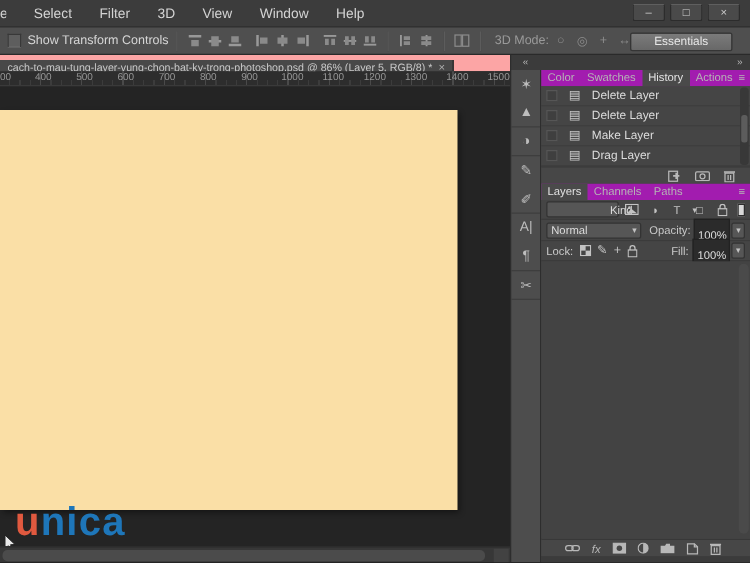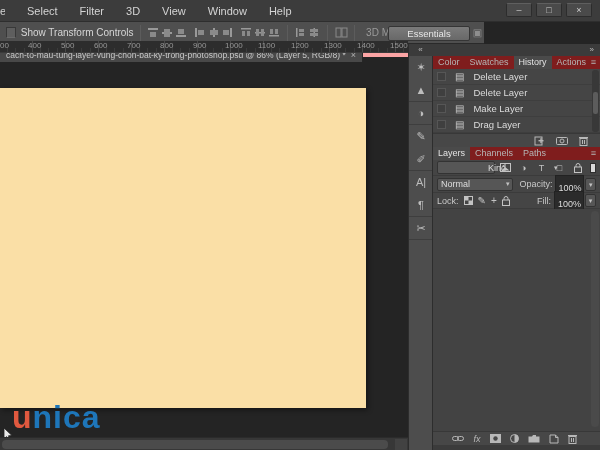--- a/index.html
+++ b/index.html
@@ -10,60 +10,60 @@
     -webkit-font-smoothing:antialiased;
   }
   
   .menubar{position:absolute;left:0;top:0;width:600px;height:22px;background:#3c3c3c;border-bottom:1px solid #2e2e2e;display:flex;align-items:center;}
   .menu-partial{width:5px;overflow:hidden;color:#d4d4d4;font-size:11px;display:inline-block;}
   .menu-item{color:#d4d4d4;font-size:11px;margin-left:22px;cursor:default;}
   .menu-item:first-of-type{margin-left:8px;}
   .win-controls{position:absolute;right:8px;top:3px;display:flex;gap:4px;}
   .win-btn{width:26px;height:14px;background:#4a4a4a;border:1px solid #2c2c2c;border-top-color:#5f5f5f;border-radius:2px;color:#cfcfcf;font-size:9px;line-height:12px;text-align:center;}
   
-  .optionsbar{position:absolute;left:0;top:22px;width:484px;height:22px;background:#4f4f4f;border-bottom:1px solid #2a2a2a;display:flex;align-items:center;}
+  .optionsbar{position:absolute;left:0;top:22px;width:600px;height:22px;background:#4f4f4f;border-bottom:1px solid #2a2a2a;display:flex;align-items:center;}
   .checkbox{width:11px;height:11px;background:#5e5e5e;border:1px solid #383838;border-bottom-color:#6a6a6a;margin-left:6px;display:inline-block;}
   .opt-label{color:#d6d6d6;font-size:10px;margin-left:5px;white-space:nowrap;}
   .opt-label.dim{color:#9a9a9a;}
   .vsep{width:1px;height:16px;background:#3b3b3b;border-right:1px solid #5c5c5c;margin:0 6px;}
   .align-ic{width:16px;height:14px;display:inline-flex;align-items:center;justify-content:center;}
   .gap6{width:6px;}
   .t3d-ic{width:15px;height:14px;display:inline-flex;align-items:center;justify-content:center;color:#8e8e8e;font-size:10px;margin-left:2px;}
   .workspace-btn{position:absolute;right:14px;top:4px;width:82px;height:15px;background:linear-gradient(#7b7b7b,#686868);border:1px solid #353535;border-radius:2px;color:#e7e7e7;font-size:9.5px;font-family:"Liberation Sans",sans-serif;line-height:13px;text-align:center;}
   
   .tabbar{position:absolute;left:0;top:44px;width:408px;height:13px;background:#fca5a5;}
   .doctab{display:inline-flex;align-items:center;height:13px;background:#484848;border-right:1px solid #262626;padding:0 6px;max-width:402px;}
   .doctab-title{color:#c9c9c9;font-size:8.5px;white-space:nowrap;overflow:hidden;}
   .tabclose{color:#b0b0b0;font-size:9px;margin-left:5px;}
   .dock-header{position:absolute;top:44px;height:12px;background:#3b3b3b;color:#b8b8b8;font-size:8px;line-height:12px;}
   .dock-header.strip-h{left:408px;width:24px;text-align:center;border-left:1px solid #2d2d2d;}
   .dock-header.panel-h{left:432px;width:168px;text-align:right;padding-right:6px;}
   
-  .ruler{position:absolute;left:0;top:41px;width:408px;height:12px;background:#2d2d2d;border-bottom:1px solid #3a3a3a;
+  .ruler{position:absolute;left:0;top:57px;width:408px;height:12px;background:#2d2d2d;border-bottom:1px solid #3a3a3a;
     background-image:repeating-linear-gradient(90deg,transparent 0 32px,#4a4a4a 32px 33px),repeating-linear-gradient(90deg,transparent 0 7.25px,#3c3c3c 7.25px 8.25px);
     background-size:100% 100%,100% 4px;background-position:left top,left bottom;background-repeat:repeat-x;}
   .ruler span{position:absolute;top:0;color:#969696;font-size:8px;}
   
   .docarea{position:absolute;left:0;top:70px;width:408px;height:367px;background:#242424;overflow:hidden;}
   .canvas{position:absolute;left:0;top:18px;width:366px;height:320px;background:#FADFA6;box-shadow:2px 2px 5px rgba(0,0,0,0.45);}
   .unica{position:absolute;left:12px;top:331px;font-size:32px;font-weight:bold;letter-spacing:1px;line-height:1;}
   .unica .u1{color:#E0593F;}
   .unica .u2{color:#1E76B9;}
   .cursor-arrow{position:absolute;left:3px;top:358px;}
   
   .hscroll{position:absolute;left:0;top:437px;width:408px;height:13px;background:#373737;border-top:1px solid #2b2b2b;}
   .hthumb{position:absolute;left:2px;top:2px;width:386px;height:9px;background:#4b4b4b;border-radius:4px;}
   .hcorner{position:absolute;right:1px;top:1px;width:12px;height:11px;background:#424242;}
   
   .dockstrip{position:absolute;left:408px;top:56px;width:24px;height:394px;background:#4d4d4d;border-left:1px solid #2d2d2d;}
   .dock-ic{width:24px;height:23px;display:flex;align-items:center;justify-content:center;color:#bdbdbd;font-size:11px;border-bottom:1px solid transparent;}
   .dock-group{border-bottom:1px solid #3e3e3e;}
   
   .panels{position:absolute;left:432px;top:56px;width:168px;height:394px;background:#424242;border-left:1px solid #2d2d2d;}
-  .ptabs{height:13px;background:#7f1d1d;display:flex;align-items:stretch;position:relative;}
+  .ptabs{height:13px;background:#a21caf;display:flex;align-items:stretch;position:relative;}
   .ptab{font-size:9px;color:#b5b5b5;padding:0 5px;line-height:13px;white-space:nowrap;}
   .ptab.active{background:#4a4a4a;color:#e2e2e2;}
   .pmenu{position:absolute;right:4px;top:0;color:#b5b5b5;font-size:9px;line-height:13px;}
   .history-list{height:64px;background:#454545;position:relative;}
   .hrow{height:16px;display:flex;align-items:center;border-bottom:1px solid #3e3e3e;padding-left:4px;}
   .hcheck{width:9px;height:9px;background:#3f3f3f;border:1px solid #565656;}
   .hicon{color:#c8c8c8;font-size:10px;margin-left:9px;line-height:10px;}
   .hlabel{color:#dcdcdc;font-size:9.5px;margin-left:9px;}
   .vscroll{position:absolute;right:1px;top:1px;width:7px;height:62px;background:#383838;border-radius:3px;}
   .vthumb{position:absolute;left:1px;top:22px;width:5px;height:22px;background:#5c5c5c;border-radius:2px;}

